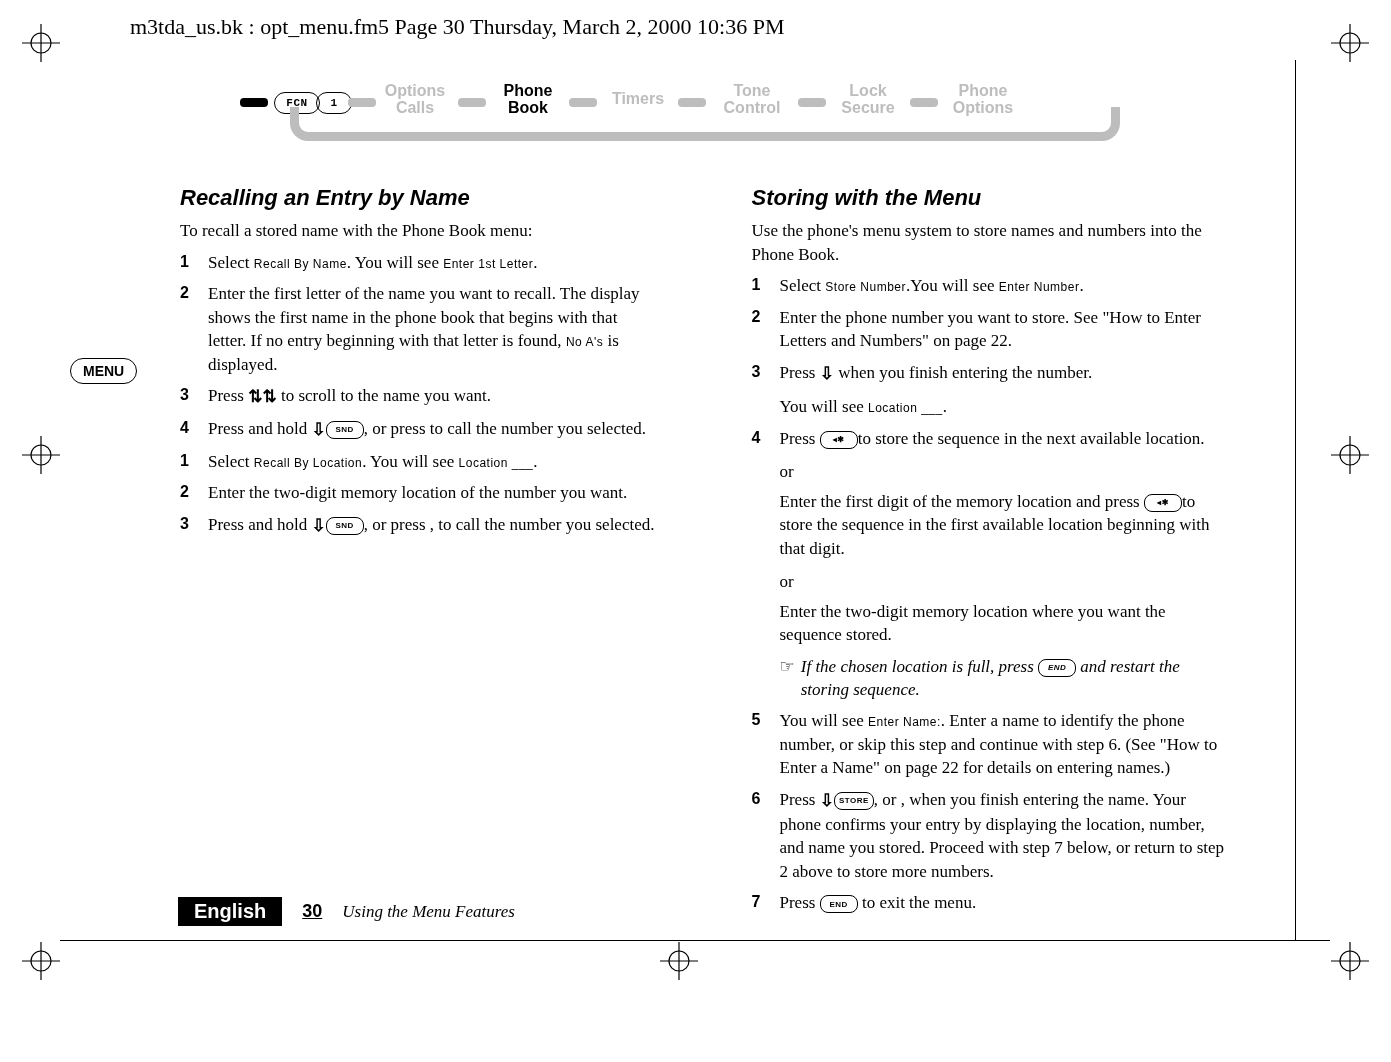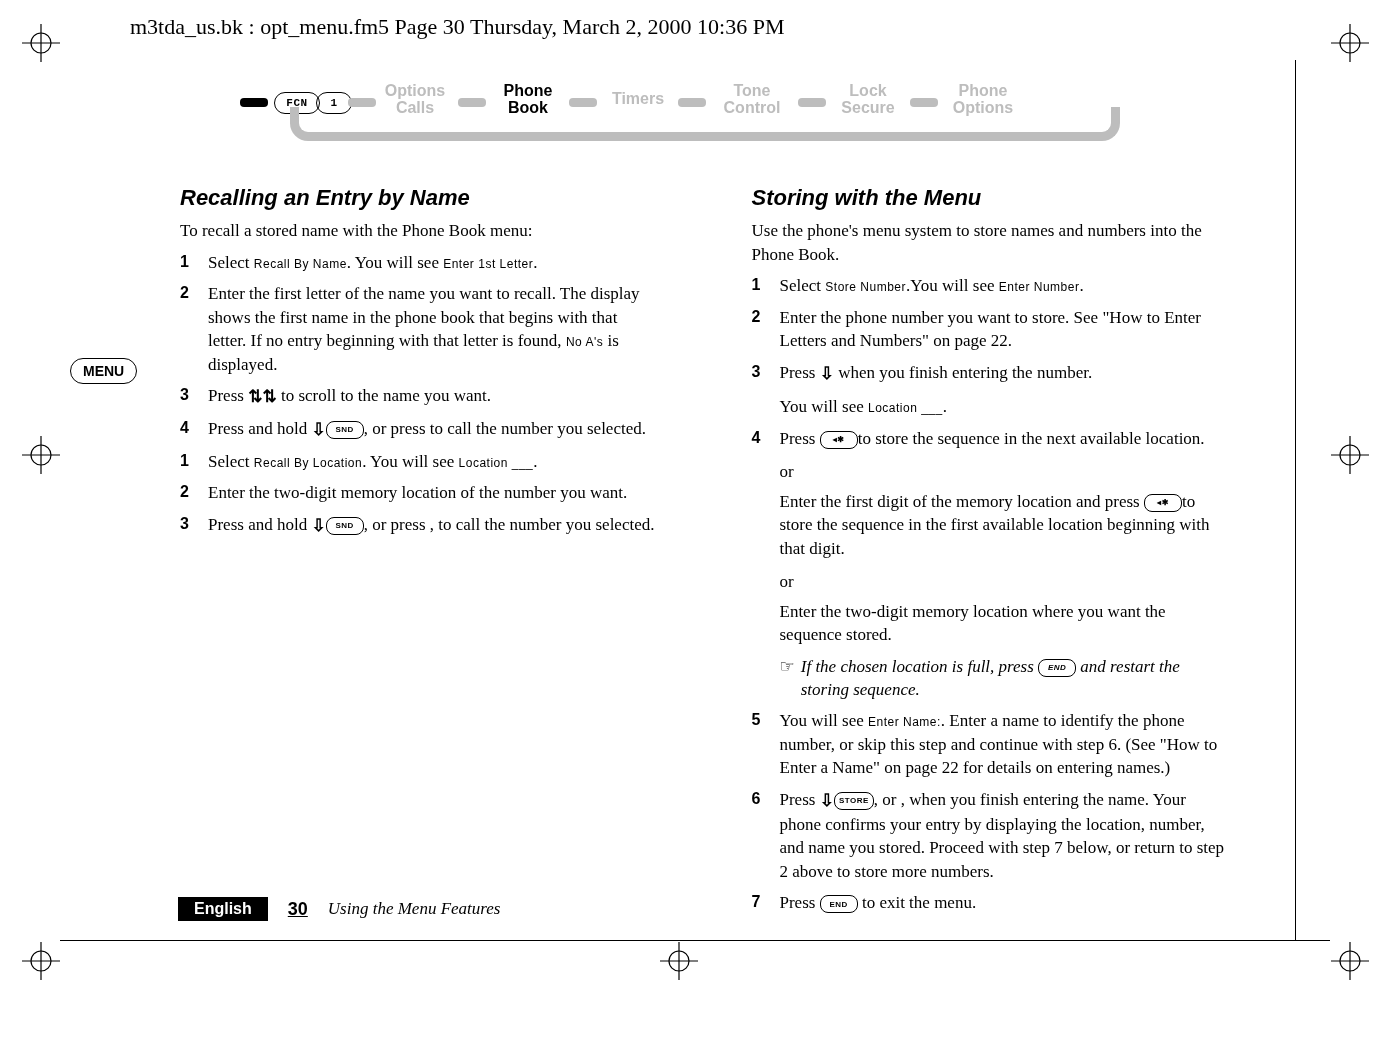--- a/index.html
+++ b/index.html
@@ -33,21 +33,21 @@
   ol.steps>li{position:relative;padding-left:28px;margin:8px 0;}
   ol.steps>li>.num{position:absolute;left:0;top:0;font-family:Arial,Helvetica,sans-serif;font-weight:700;font-size:16px;}
   .mono{font-family:Liberation Sans, sans-serif;font-size:12px;letter-spacing:0.5px;}
   .key{display:inline-flex;align-items:center;justify-content:center;border:1.2px solid #000;border-radius:8px;height:16px;min-width:28px;padding:0 4px;font-family:Arial,Helvetica,sans-serif;font-size:8px;font-weight:700;vertical-align:middle;letter-spacing:0.5px;}
   .arrow{display:inline-block;vertical-align:middle;font-weight:bold;}
   .note{font-style:italic;display:flex;gap:6px;padding-left:28px;}
   .notehand{flex:0 0 auto;font-style:normal;}
   .menuside{position:absolute;top:362px;left:70px;}
   .menupill{border:1.8px solid #000;border-radius:18px;font-family:Arial,Helvetica,sans-serif;font-weight:700;font-size:14px;padding:4px 12px;}
   .footer{position:absolute;top:897px;left:178px;display:flex;align-items:center;gap:20px;}
-  .langbadge{background:#000;color:#fff;font-family:Arial,Helvetica,sans-serif;font-weight:700;font-size:16px;padding:3px 16px;}
+  .langbadge{background:#000;color:#fff;font-family:Arial,Helvetica,sans-serif;font-weight:700;font-size:20px;padding:3px 16px;}
   .pagenum{font-family:Arial,Helvetica,sans-serif;font-weight:700;font-size:18px;text-decoration:underline;}
   .chapter{font-family:Georgia,"Times New Roman",serif;font-style:italic;font-size:17px;}
 </style>
 </head>
 <body>
 
 <div class="page">
 
   <div class="crop crop-tl"><svg viewBox="0 0 38 38">
         <circle cx="19" cy="19" r="10"></circle>

